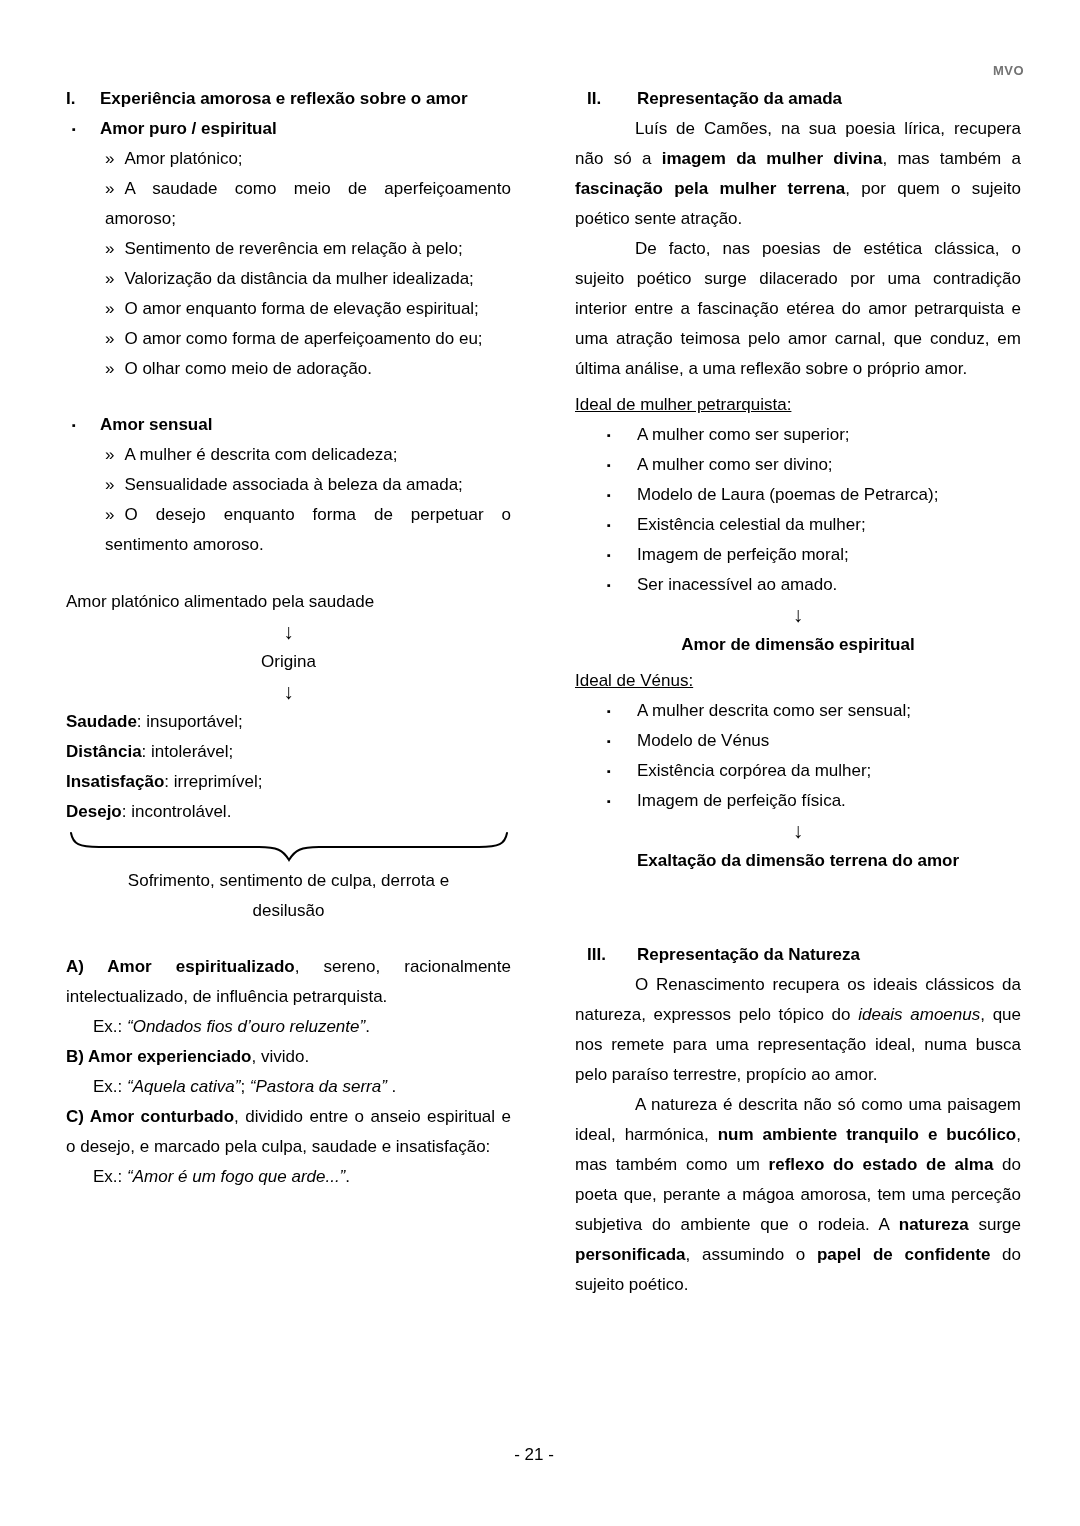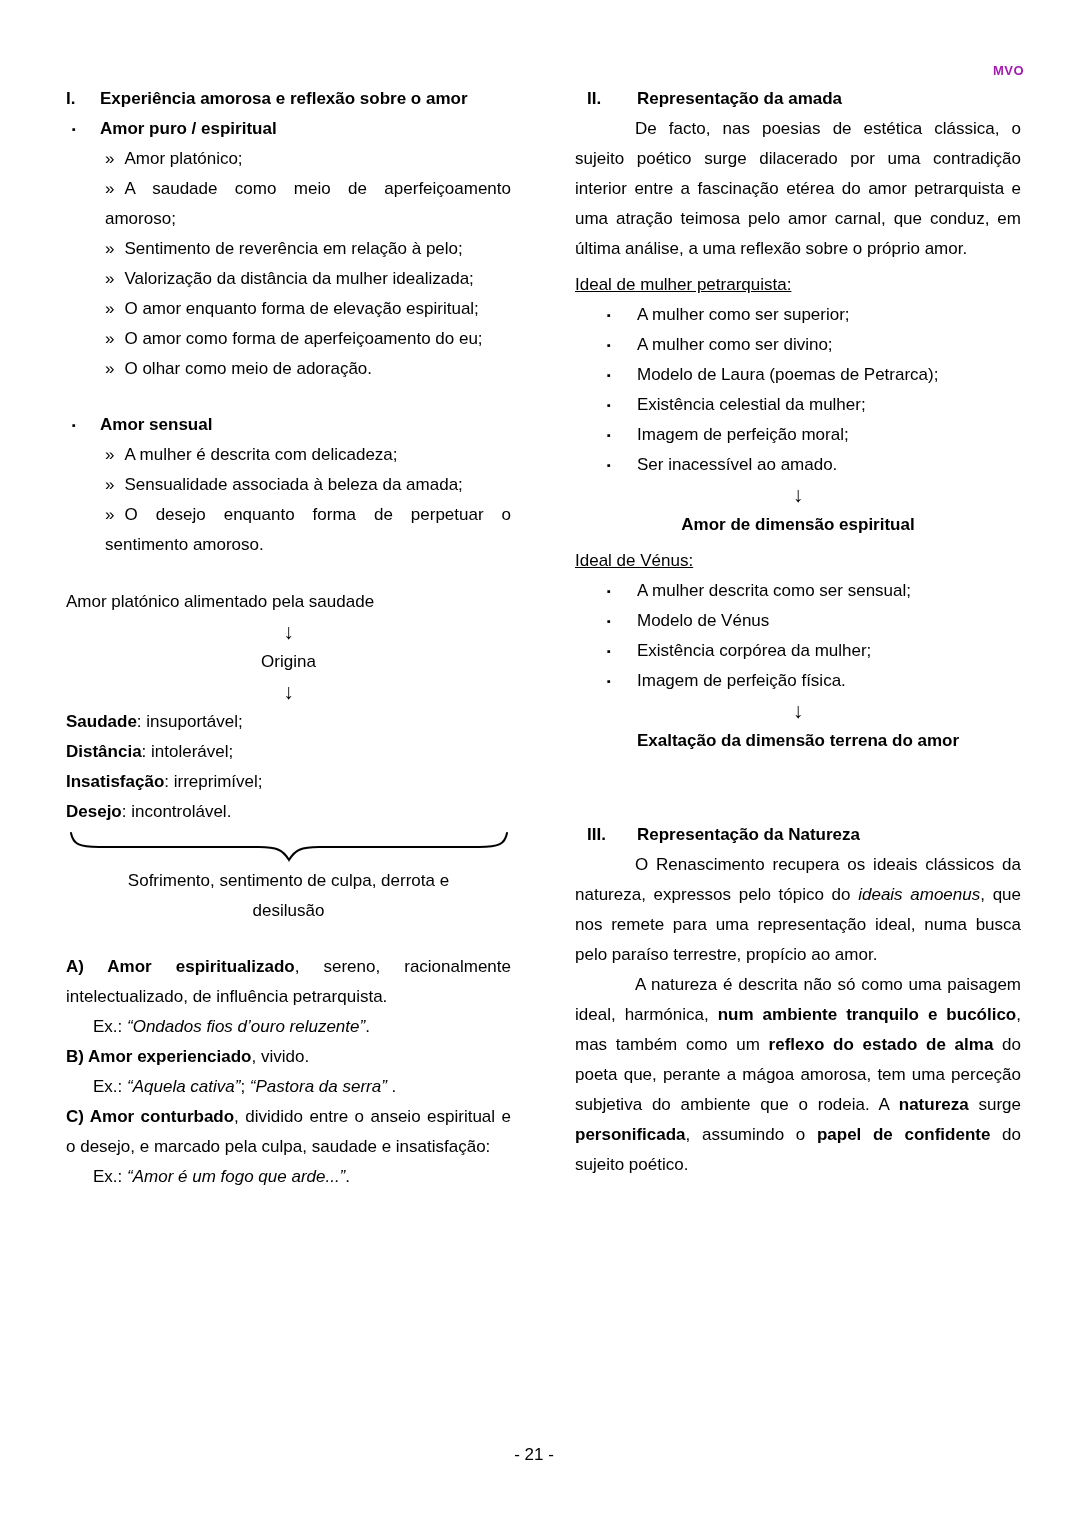--- a/index.html
+++ b/index.html
@@ -9,21 +9,21 @@
     position: relative; overflow: hidden;
     font-family: "Liberation Sans", sans-serif;
     font-size: 17px; line-height: 30px; color: #000;
   }
   .b { font-weight: 700; }
   .i { font-style: italic; }
 
   .watermark {
     position: absolute; top: 64px; right: 56px;
     font-size: 13px; line-height: 13px; font-weight: 700;
-    color: #a21caf; letter-spacing: .5px;
+    color: #737373; letter-spacing: .5px;
   }
 
   .columns { display: flex; padding: 84px 0 0 66px; }
   .col-left  { width: 445px; margin-right: 64px; }
   .col-right { width: 446px; }
 
   .sec-heading { display: flex; font-weight: 700; }
   .sec-heading .num { flex: 0 0 34px; }
   .col-right .sec-heading { padding-left: 12px; }
   .col-right .sec-heading .num { flex: 0 0 50px; }
@@ -124,20 +124,21 @@
 
     </div>
 
     <div class="col-right">
 
       <div class="sec-heading">
         <span class="num">II.</span>
         <span class="title">Representação da amada</span>
       </div>
 
+      <div class="para indent"><span>Luís de Camões, na sua poesia lírica, recupera não só a </span><span class="b">imagem da mulher divina</span><span>, mas também a </span><span class="b">fascinação pela mulher terrena</span><span>, por quem o sujeito poético sente atração.</span></div>
       <div class="para indent">De facto, nas poesias de estética clássica, o sujeito poético surge dilacerado por uma contradição interior entre a fascinação etérea do amor petrarquista e uma atração teimosa pelo amor carnal, que conduz, em última análise, a uma reflexão sobre o próprio amor.</div>
 
       <div class="uheading mt">Ideal de mulher petrarquista:</div>
 
       <div class="rb">
           <span class="marker">▪</span>
           <span>A mulher como ser superior;</span>
         </div>
       <div class="rb">
           <span class="marker">▪</span>

